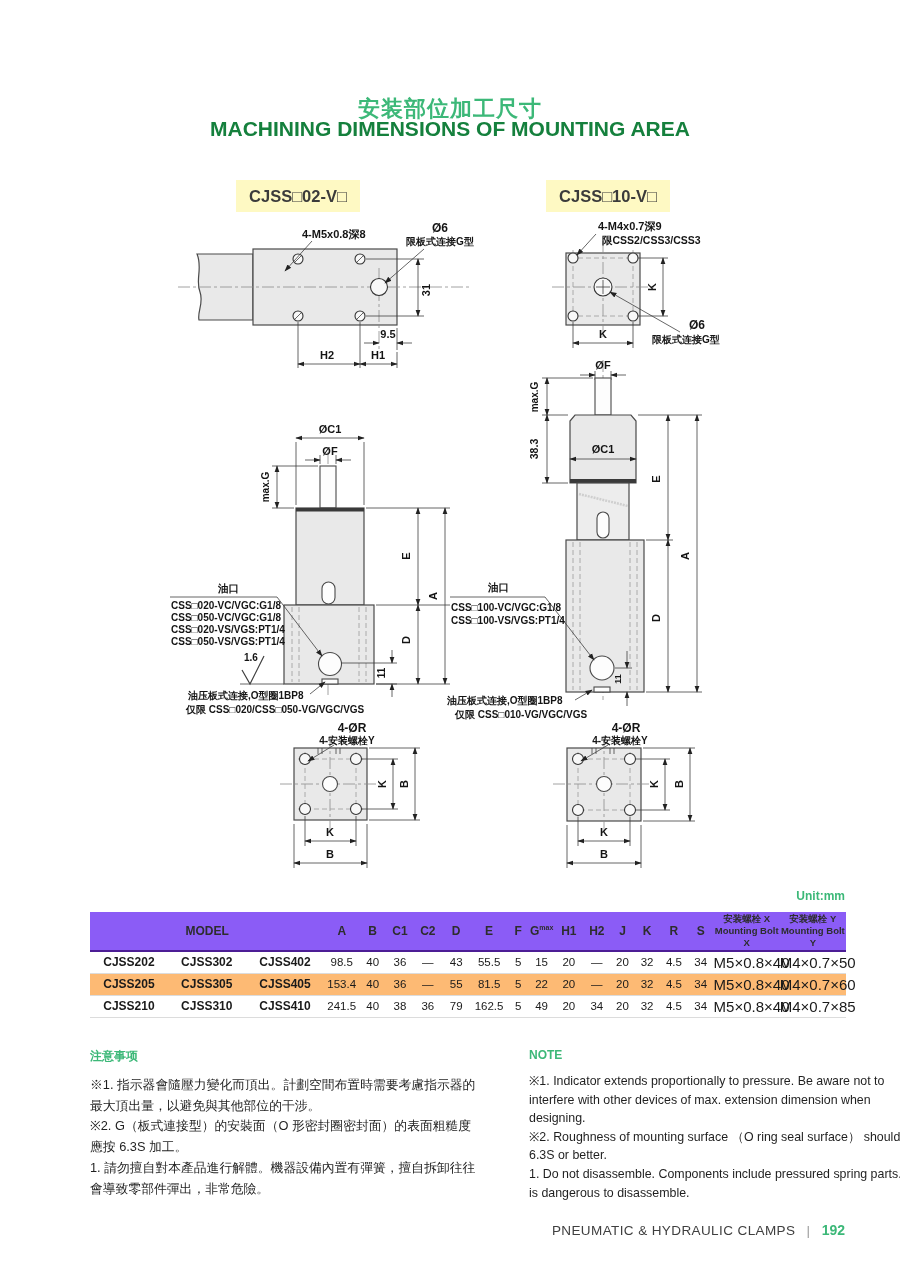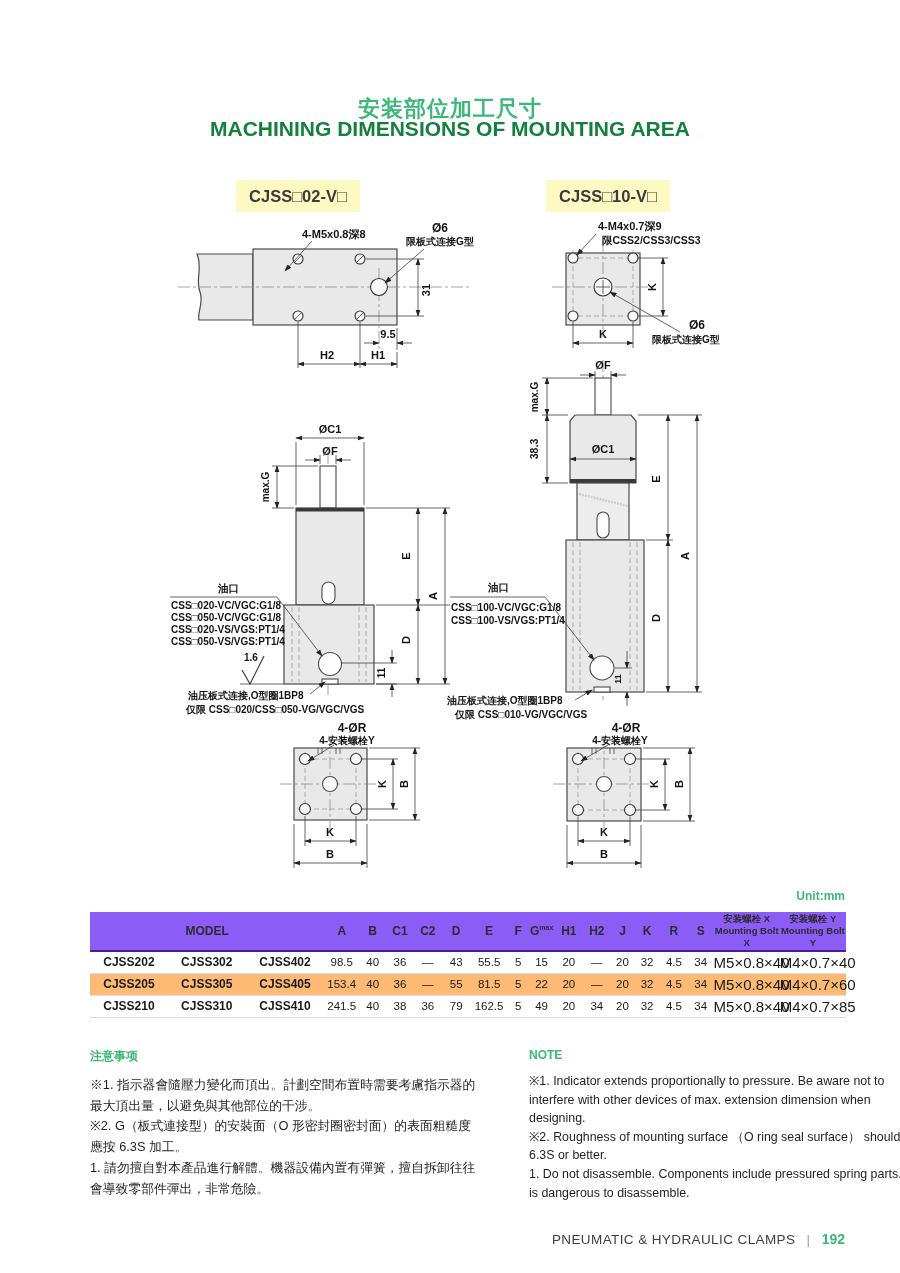--- a/index.html
+++ b/index.html
@@ -37,21 +37,21 @@
   td.model-cell{font-weight:bold;font-size:12px;}
   td.value-cell{font-size:11.5px;}
   td.bolt-cell{font-size:15px;}
   .notes{position:absolute;top:1048px;width:390px;}
   .notes.cn{left:90px;} .notes.en{left:489px;width:392px;margin-left:40px;}
   .notes h3{margin:0 0 10px 0;font-size:12px;font-weight:bold;color:#3cb878;}
   .notes p{margin:0;color:#1f1f1f;}
   .notes.cn p{font-size:12.8px;line-height:1.62;}
   .notes.en p{font-size:12.4px;line-height:1.5;}
   .footer{position:absolute;top:1222px;left:0;width:845px;text-align:right;
-          font-size:13.5px;color:#3f3f3f;letter-spacing:.4px;margin-top:9px;}
+          font-size:13.5px;color:#3f3f3f;letter-spacing:.4px;}
   .footer .sep{color:#9a9a9a;margin:0 7px;font-weight:normal;}
   .footer .pg{color:#3cb878;font-weight:bold;font-size:14px;letter-spacing:0;}
 </style>
 </head>
 <body>
 
 <div class="page">
 
   <div class="title-cn">安装部位加工尺寸</div>
   <div class="title-en">MACHINING DIMENSIONS OF MOUNTING AREA</div>
@@ -409,21 +409,21 @@
             <td class="value-cell">55.5</td>
             <td class="value-cell">5</td>
             <td class="value-cell">15</td>
             <td class="value-cell">20</td>
             <td class="value-cell">—</td>
             <td class="value-cell">20</td>
             <td class="value-cell">32</td>
             <td class="value-cell">4.5</td>
             <td class="value-cell">34</td>
             <td class="bolt-cell">M5×0.8×40</td>
-            <td class="bolt-cell">M4×0.7×40</td>
+            <td class="bolt-cell">M4×0.7×50</td>
           </tr>
           <tr>
             <td class="model-cell">CJSS205</td>
             <td class="model-cell">CJSS305</td>
             <td class="model-cell">CJSS405</td>
             <td class="value-cell">153.4</td>
             <td class="value-cell">40</td>
             <td class="value-cell">36</td>
             <td class="value-cell">—</td>
             <td class="value-cell">55</td>

